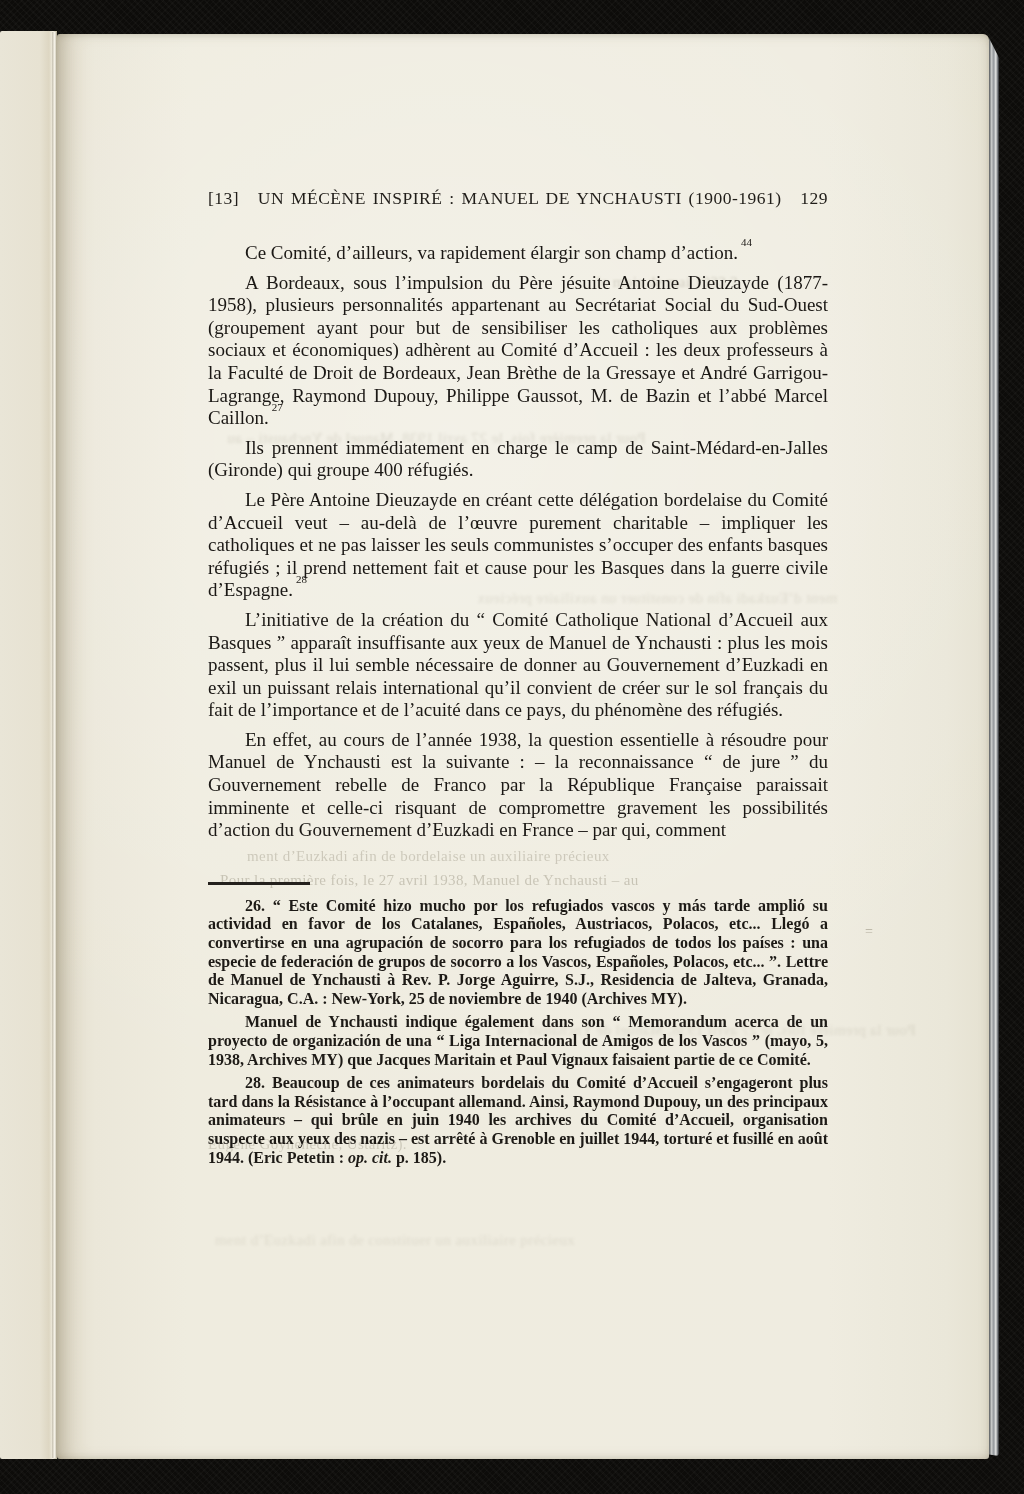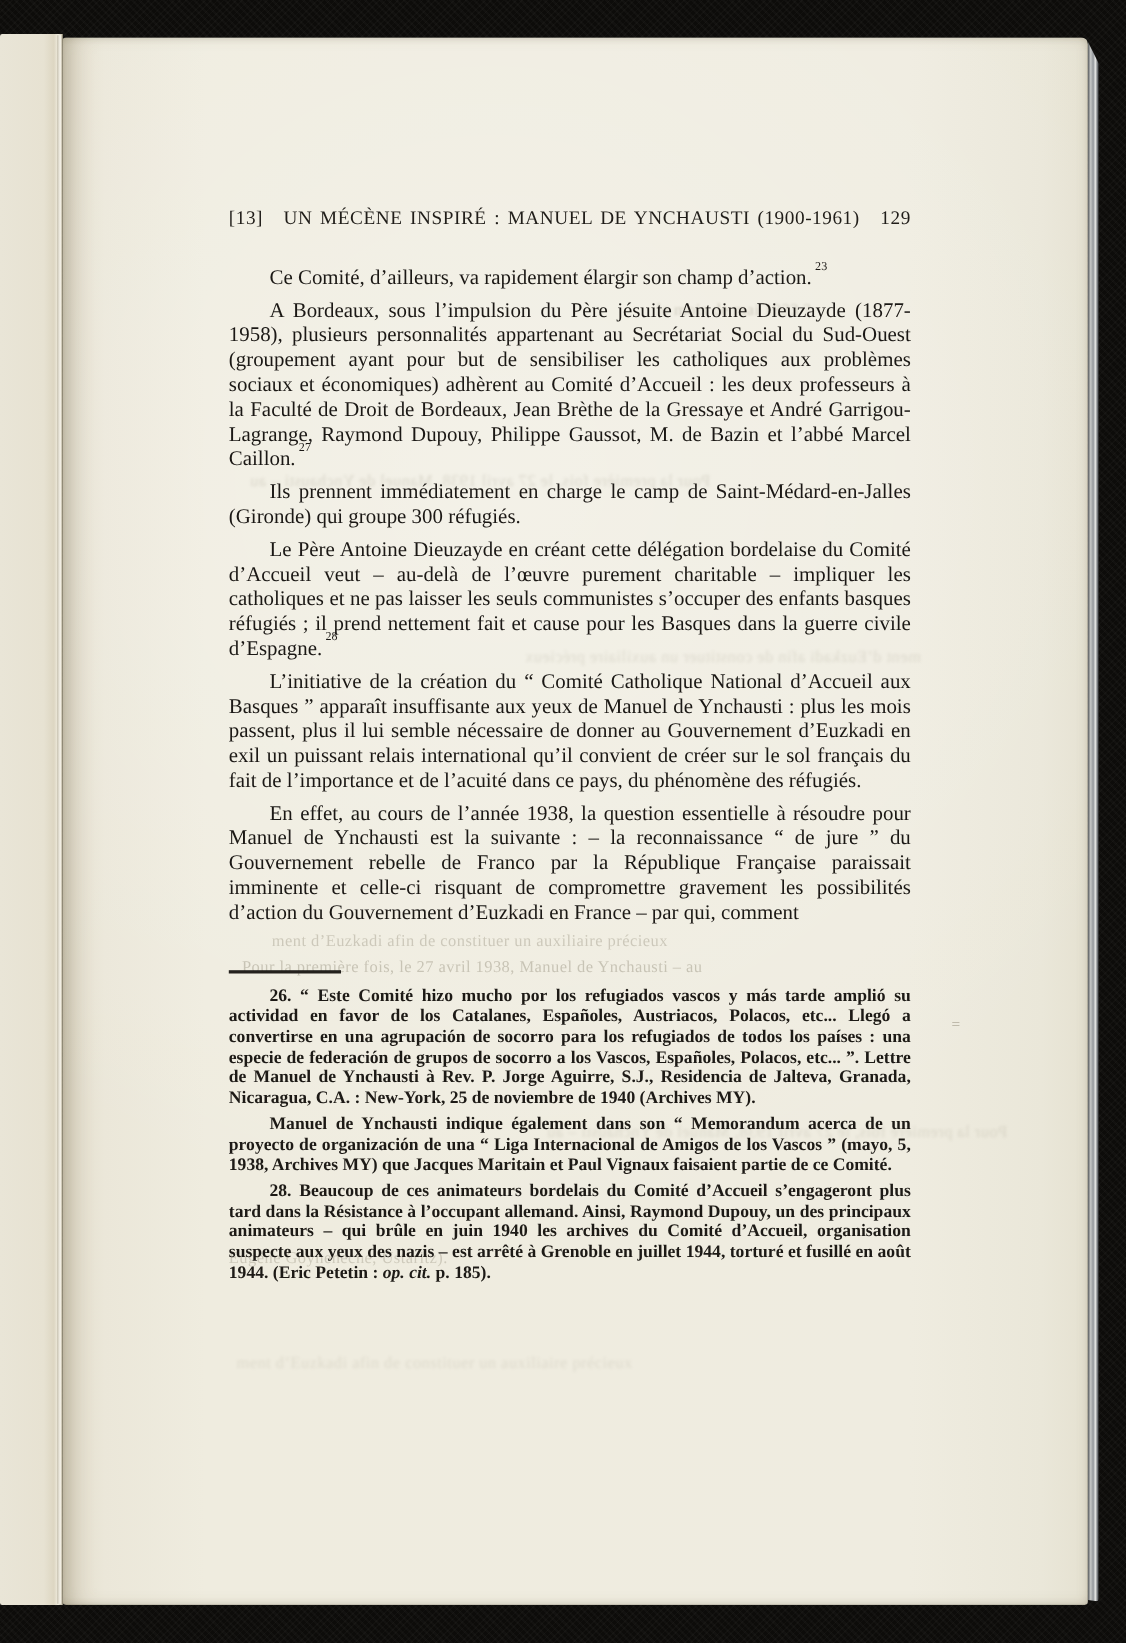--- a/index.html
+++ b/index.html
@@ -95,42 +95,42 @@
 <div class="scene">
 
   <div class="left-page"></div>
   <div class="gutter-crease"></div>
 
   <div class="page">
 
     <div id="ghost-layer">
         <div class="ghost g0">le mois de mai 1933 ?</div>
         <div class="ghost g1">Pour la première fois, le 27 avril 1938, Manuel de Ynchausti – au</div>
-        <div class="ghost g2">ment d’Euzkadi afin de constituer un auxiliaire précieux</div>
+        <div class="ghost g2">ment d’Euzkadi afin de bordelaise un auxiliaire précieux</div>
         <div class="ghost g3">Eugène Goyheneche, Ustaritz).</div>
         <div class="ghost g4">Pour la première fois, le 27 avril 1938, Manuel de Ynchausti – au</div>
         <div class="ghost g5">ment d’Euzkadi afin de constituer un auxiliaire précieux</div>
         <div class="ghost g6">Pour la première fois, le 27 avril 1938, Manuel de Ynchausti – au</div>
         <div class="ghost g7">ment d’Euzkadi afin de constituer un auxiliaire précieux</div>
       </div>
 
     <span class="margin-mark">=</span>
 
     <div class="text-col">
 
       <div class="header-row">
         <span>[13]</span>
         <span class="running-title">UN MÉCÈNE INSPIRÉ : MANUEL DE YNCHAUSTI (1900-1961)</span>
         <span>129</span>
       </div>
 
       <div class="body-text" id="body-text">
-          <p><span>Ce Comité, d’ailleurs, va rapidement élargir son champ d’action.</span><sup class="fnref">23</sup></p>
+          <p><span>Ce Comité, d’ailleurs, va rapidement élargir son champ d’action.</span><sup class="fnref">44</sup></p>
           <p><span>A Bordeaux, sous l’impulsion du Père jésuite Antoine Dieuzayde (1877-1958), plusieurs personnalités appartenant au Secrétariat Social du Sud-Ouest (groupement ayant pour but de sensibiliser les catholiques aux problèmes sociaux et économiques) adhèrent au Comité d’Accueil : les deux professeurs à la Faculté de Droit de Bordeaux, Jean Brèthe de la Gressaye et André Garrigou-Lagrange, Raymond Dupouy, Philippe Gaussot, M. de Bazin et l’abbé Marcel Caillon.</span><sup class="fnref">27</sup></p>
-          <p><span>Ils prennent immédiatement en charge le camp de Saint-Médard-en-Jalles (Gironde) qui groupe 300 réfugiés.</span></p>
+          <p><span>Ils prennent immédiatement en charge le camp de Saint-Médard-en-Jalles (Gironde) qui groupe 400 réfugiés.</span></p>
           <p><span>Le Père Antoine Dieuzayde en créant cette délégation bordelaise du Comité d’Accueil veut – au-delà de l’œuvre purement charitable – impliquer les catholiques et ne pas laisser les seuls communistes s’occuper des enfants basques réfugiés ; il prend nettement fait et cause pour les Basques dans la guerre civile d’Espagne.</span><sup class="fnref">28</sup></p>
           <p><span>L’initiative de la création du “ Comité Catholique National d’Accueil aux Basques ” apparaît insuffisante aux yeux de Manuel de Ynchausti : plus les mois passent, plus il lui semble nécessaire de donner au Gouvernement d’Euzkadi en exil un puissant relais international qu’il convient de créer sur le sol français du fait de l’importance et de l’acuité dans ce pays, du phénomène des réfugiés.</span></p>
           <p><span>En effet, au cours de l’année 1938, la question essentielle à résoudre pour Manuel de Ynchausti est la suivante : – la reconnaissance “ de jure ” du Gouvernement rebelle de Franco par la République Française paraissait imminente et celle-ci risquant de compromettre gravement les possibilités d’action du Gouvernement d’Euzkadi en France – par qui, comment</span></p>
         </div>
 
       <div class="fn-rule"></div>
 
       <div class="footnotes" id="footnotes">
           <p><span>26. “ Este Comité hizo mucho por los refugiados vascos y más tarde amplió su actividad en favor de los Catalanes, Españoles, Austriacos, Polacos, etc... Llegó a convertirse en una agrupación de socorro para los refugiados de todos los países : una especie de federación de grupos de socorro a los Vascos, Españoles, Polacos, etc... ”. Lettre de Manuel de Ynchausti à Rev. P. Jorge Aguirre, S.J., Residencia de Jalteva, Granada, Nicaragua, C.A. : New-York, 25 de noviembre de 1940 (Archives MY).</span></p>
           <p><span>Manuel de Ynchausti indique également dans son “ Memorandum acerca de un proyecto de organización de una “ Liga Internacional de Amigos de los Vascos ” (mayo, 5, 1938, Archives MY) que Jacques Maritain et Paul Vignaux faisaient partie de ce Comité.</span></p>

